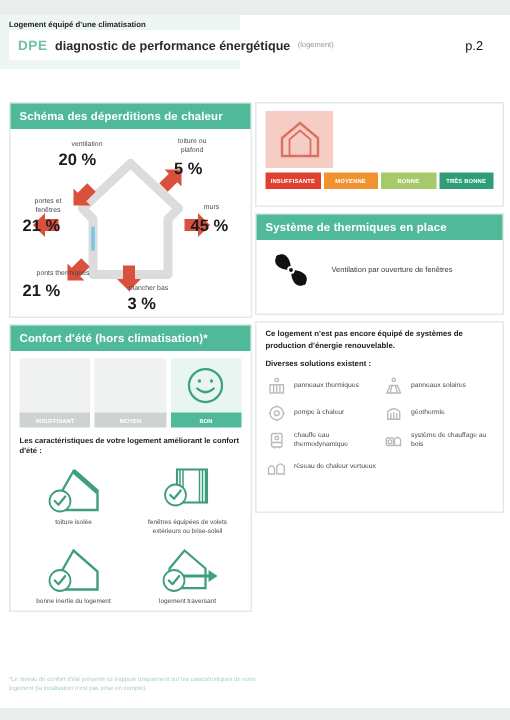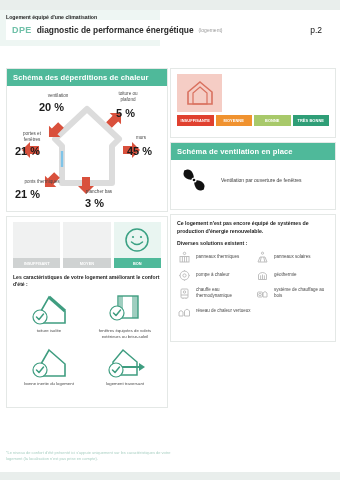--- a/index.html
+++ b/index.html
@@ -174,21 +174,21 @@
       <div class="iso-scale">
         <div class="iso-seg" style="background:#e0402f;">INSUFFISANTE</div>
         <div class="iso-seg" style="background:#f0922f;">MOYENNE</div>
         <div class="iso-seg" style="background:#a8c96a;">BONNE</div>
         <div class="iso-seg" style="background:#2f9e77;">TRÈS BONNE</div>
       </div>
     </div>
   </div>
 
   <div class="card" id="card-ventilation">
-    <div class="card-head">Schéma de ventilation en place</div>
+    <div class="card-head">Système de thermiques en place</div>
     <div class="card-body vent-row">
       <svg width="34" height="32" viewBox="0 0 34 32">
         <g fill="#111">
           <path d="M17 16 C17 16 10 13 7 7 C12 3 17 7 17 16 Z"></path>
           <path d="M17 16 C17 16 24 13 27 7 C22 3 17 7 17 16 Z" transform="rotate(90 17 16)"></path>
           <path d="M17 16 C17 16 24 19 27 25 C22 29 17 25 17 16 Z"></path>
           <path d="M17 16 C17 16 10 19 7 25 C12 29 17 25 17 16 Z" transform="rotate(90 17 16)"></path>
         </g>
         <circle cx="17" cy="16" r="2.6" fill="#fff"></circle>
         <circle cx="17" cy="16" r="1.3" fill="#111"></circle>
@@ -300,20 +300,21 @@
               </svg>
           </span>
           <span class="ren-txt">réseau de chaleur vertueux</span>
         </div>
 
       </div>
     </div>
   </div>
 
   <div class="card" id="card-confort">
+    <div class="card-head">Confort d'été (hors climatisation)*</div>
     <div class="card-body">
       <div class="cf-scale">
         <div class="cf-col">
           <div class="cf-box"></div>
           <div class="cf-lab">INSUFFISANT</div>
         </div>
         <div class="cf-col">
           <div class="cf-box"></div>
           <div class="cf-lab">MOYEN</div>
         </div>

